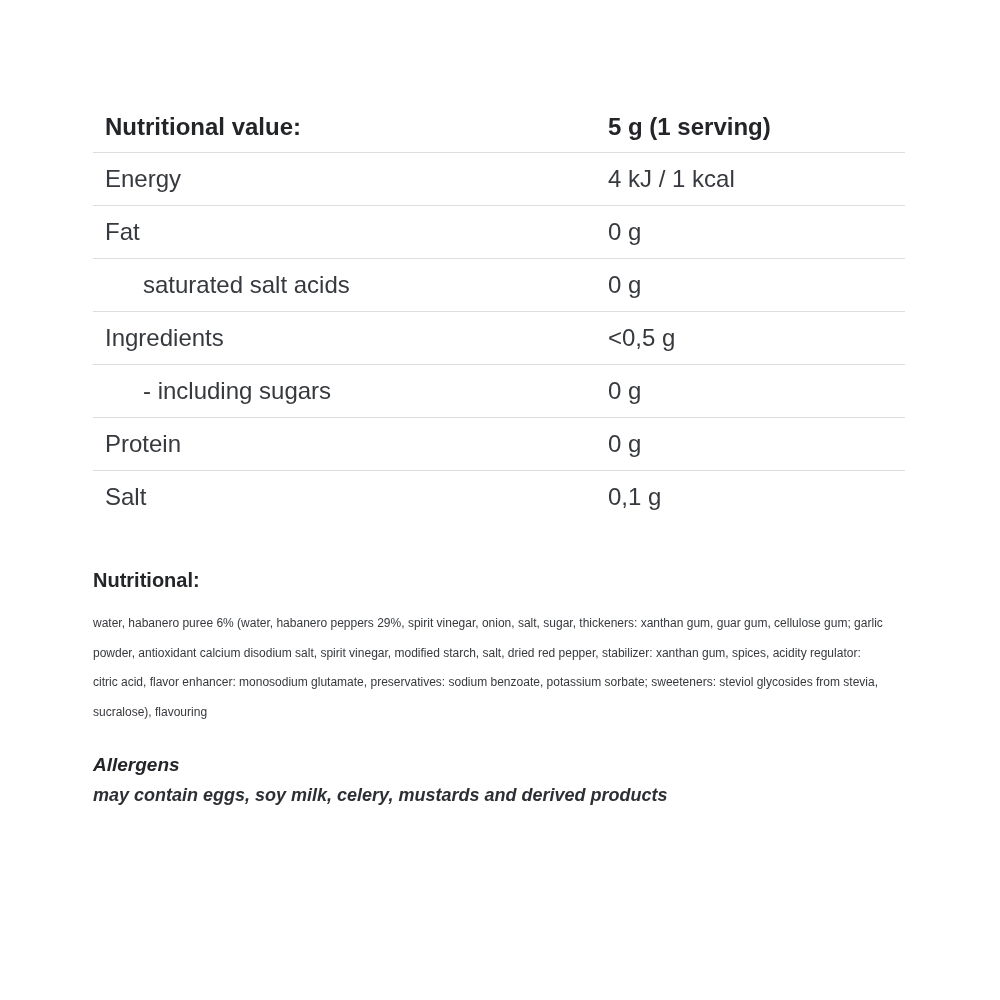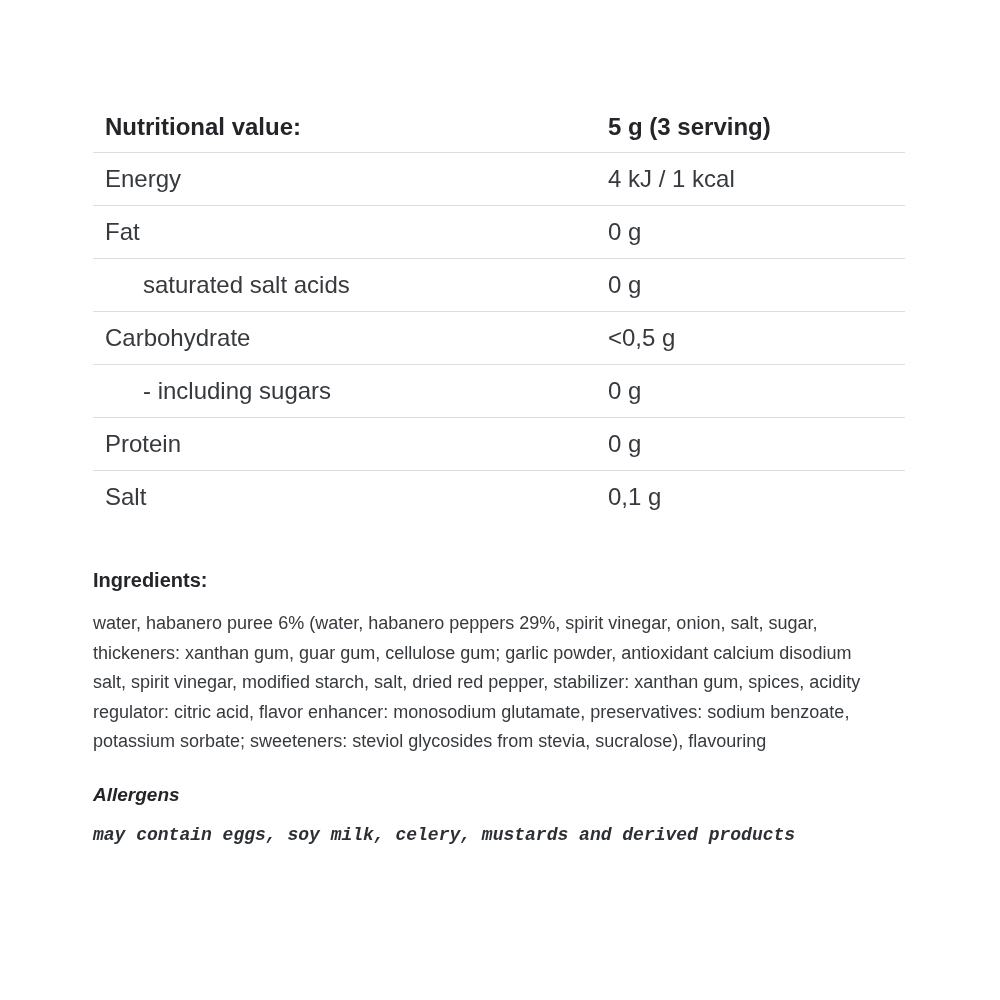--- a/index.html
+++ b/index.html
@@ -58,87 +58,86 @@
     font-size: 20px;
     font-weight: 700;
     color: #232528;
     margin: 0;
   }
   .ingredients-heading {
     margin-top: 46px;
   }
   .ingredients-text {
     margin-top: 17px;
-    font-size: 18px;
+    font-size: 12px;
     line-height: 29.5px;
     max-width: 795px;
     color: #36393d;
   }
   .allergens-heading {
     margin-top: 27px;
     font-size: 19px;
     font-style: italic;
   }
   .allergens-text {
-    margin-top: 19px;
+    margin-top: 9px;
     font-size: 18px;
     font-style: italic;
     font-weight: 700;
     color: #2c2f33;
-    font-family: Liberation Mono, monospace;
   }
 </style>
 </head>
 <body>
 
 <div class="sheet">
 
   <div class="nutrition-table">
 
     <div class="nt-row nt-header">
       <div class="nt-label">Nutritional value:</div>
-      <div class="nt-value">5 g (3 serving)</div>
+      <div class="nt-value">5 g (1 serving)</div>
     </div>
 
     <div class="nt-row">
       <div class="nt-label">Energy</div>
       <div class="nt-value">4 kJ / 1 kcal</div>
     </div>
 
     <div class="nt-row">
       <div class="nt-label">Fat</div>
       <div class="nt-value">0 g</div>
     </div>
 
     <div class="nt-row indent">
       <div class="nt-label">saturated salt acids</div>
       <div class="nt-value">0 g</div>
     </div>
 
     <div class="nt-row">
-      <div class="nt-label">Carbohydrate</div>
+      <div class="nt-label">Ingredients</div>
       <div class="nt-value">&lt;0,5 g</div>
     </div>
 
     <div class="nt-row indent">
       <div class="nt-label">- including sugars</div>
       <div class="nt-value">0 g</div>
     </div>
 
     <div class="nt-row">
       <div class="nt-label">Protein</div>
       <div class="nt-value">0 g</div>
     </div>
 
     <div class="nt-row nt-last">
       <div class="nt-label">Salt</div>
       <div class="nt-value">0,1 g</div>
     </div>
 
   </div>
 
-  <h2 class="section-heading ingredients-heading">Ingredients:</h2>
+  <h2 class="section-heading ingredients-heading">Nutritional:</h2>
   <p class="ingredients-text">water, habanero puree 6% (water, habanero peppers 29%, spirit vinegar, onion, salt, sugar, thickeners: xanthan gum, guar gum, cellulose gum; garlic powder, antioxidant calcium disodium salt, spirit vinegar, modified starch, salt, dried red pepper, stabilizer: xanthan gum, spices, acidity regulator: citric acid, flavor enhancer: monosodium glutamate, preservatives: sodium benzoate, potassium sorbate; sweeteners: steviol glycosides from stevia, sucralose), flavouring</p>
 
   <h2 class="section-heading allergens-heading">Allergens</h2>
   <p class="allergens-text">may contain eggs, soy milk, celery, mustards and derived products</p>
 
 </div>
 
 </body></html>

